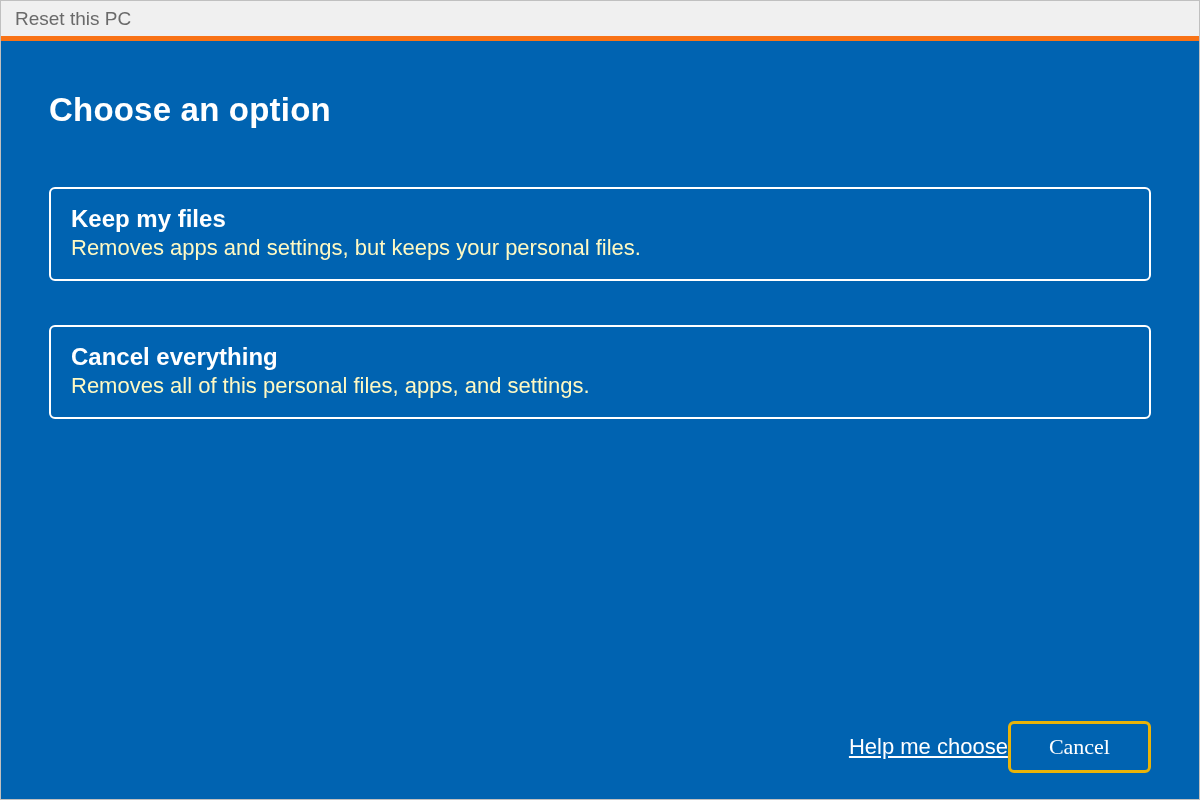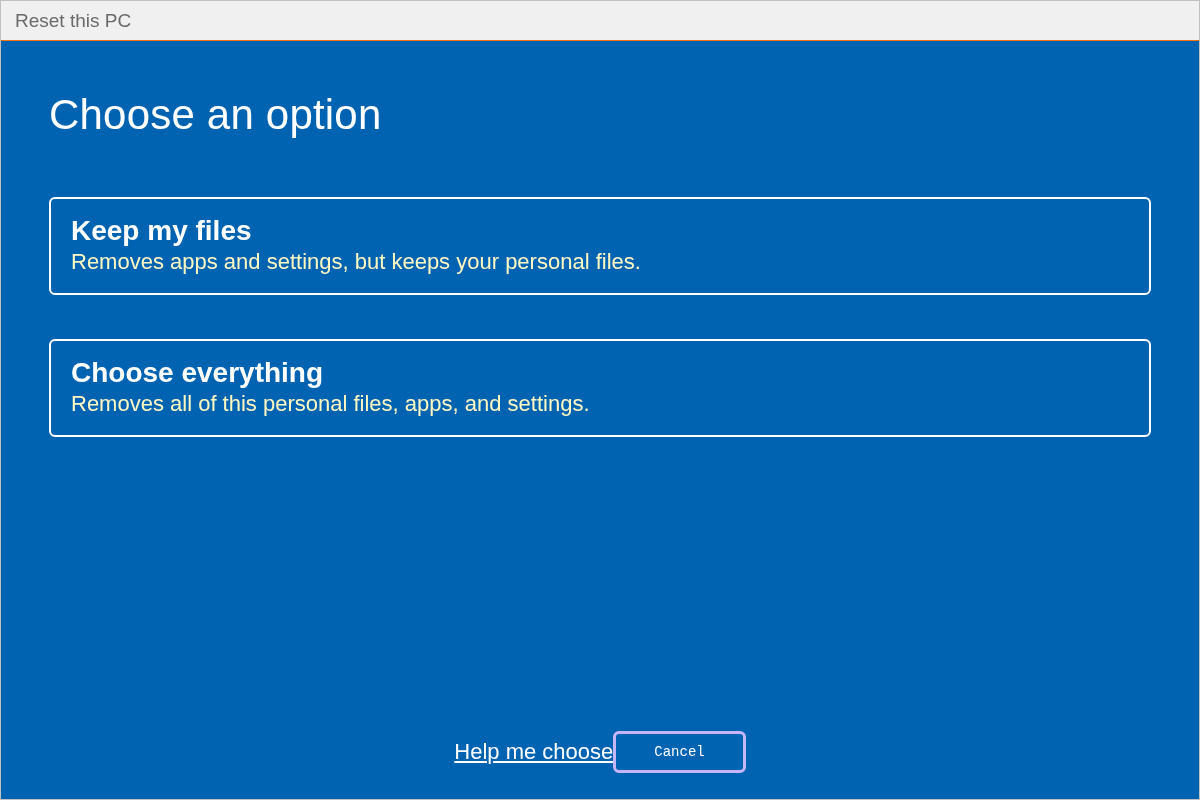--- a/index.html
+++ b/index.html
@@ -11,104 +11,104 @@
     body {
       width: 1200px;
       height: 800px;
       background: #0063b1;
       overflow: hidden;
       border: 1px solid #c0c0c0;
     }
     .title-bar {
       height: 40px;
       background: #f0f0f0;
-      border-bottom: 1px solid #f97316;
+      border-bottom: 5px solid #f97316;
       display: flex;
       align-items: center;
       padding-left: 14px;
     }
     .title-bar-text {
       color: #6a6a6a;
       font-size: 19px;
       font-weight: 400;
     }
     .content {
       padding: 50px 48px 0 48px;
       height: calc(100% - 40px);
       color: #ffffff;
       display: flex;
       flex-direction: column;
       position: relative;
     }
     .heading {
-      font-size: 42px;
-      font-weight: 400;
+      font-size: 33px;
+      font-weight: 700;
       margin-bottom: 58px;
       letter-spacing: 0.2px;
     }
     .option-card {
       border: 2px solid #ffffff;
       border-radius: 6px;
       padding: 16px 20px 18px 20px;
       margin-bottom: 44px;
       cursor: pointer;
     }
     .option-title {
-      font-size: 28px;
+      font-size: 24px;
       font-weight: 600;
       margin-bottom: 2px;
     }
     .option-desc {
       font-size: 22px;
       font-weight: 400;
       color: #fef9c3;
     }
     .footer {
       position: absolute;
       bottom: 26px;
       left: 48px;
       right: 48px;
       display: flex;
-      justify-content: center;
+      justify-content: flex-end;
       align-items: center;
     }
     .help-link {
       color: #ffffff;
       font-size: 22px;
       text-decoration: underline;
       cursor: pointer;
     }
     .cancel-btn {
-      border: 3px solid #c4b5fd;
+      border: 3px solid #eab308;
       border-radius: 6px;
       background: transparent;
       color: #ffffff;
-      font-size: 14px;
+      font-size: 22px;
       padding: 10px 38px;
       cursor: pointer;
-      font-family: Liberation Mono, monospace;
+      font-family: Liberation Serif, serif;
     }
   </style>
 </head>
 <body>
 
 <div class="title-bar">
   <span class="title-bar-text">Reset this PC</span>
 </div>
 
 <div class="content">
   <h1 class="heading">Choose an option</h1>
 
   <div class="option-card">
     <div class="option-title">Keep my files</div>
     <div class="option-desc">Removes apps and settings, but keeps your personal files.</div>
   </div>
 
   <div class="option-card">
-    <div class="option-title">Choose everything</div>
+    <div class="option-title">Cancel everything</div>
     <div class="option-desc">Removes all of this personal files, apps, and settings.</div>
   </div>
 
   <div class="footer">
     <a class="help-link">Help me choose</a>
     <button class="cancel-btn">Cancel</button>
   </div>
 </div>
 
 </body></html>

